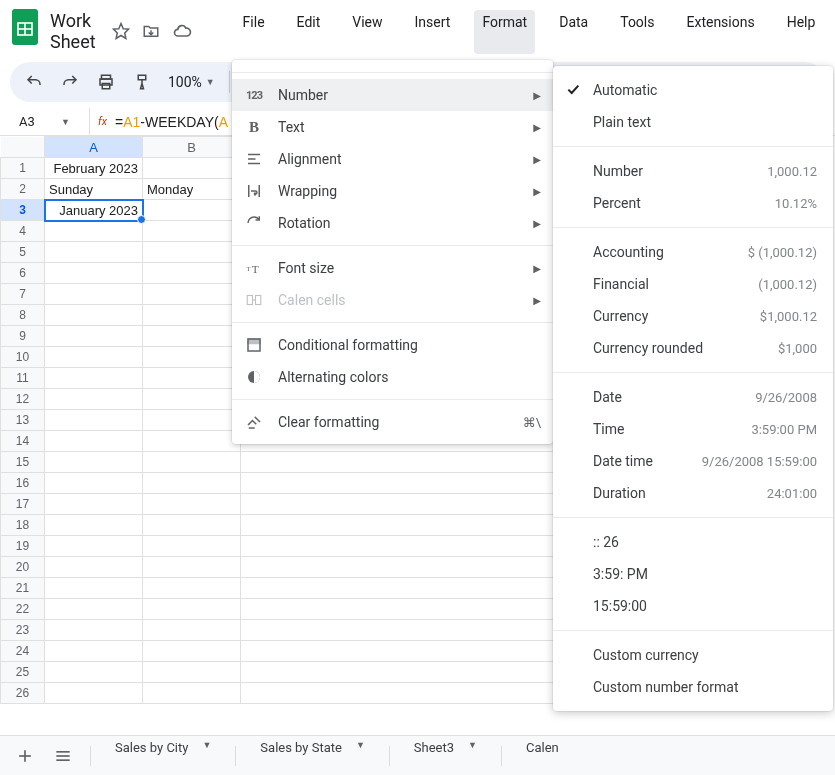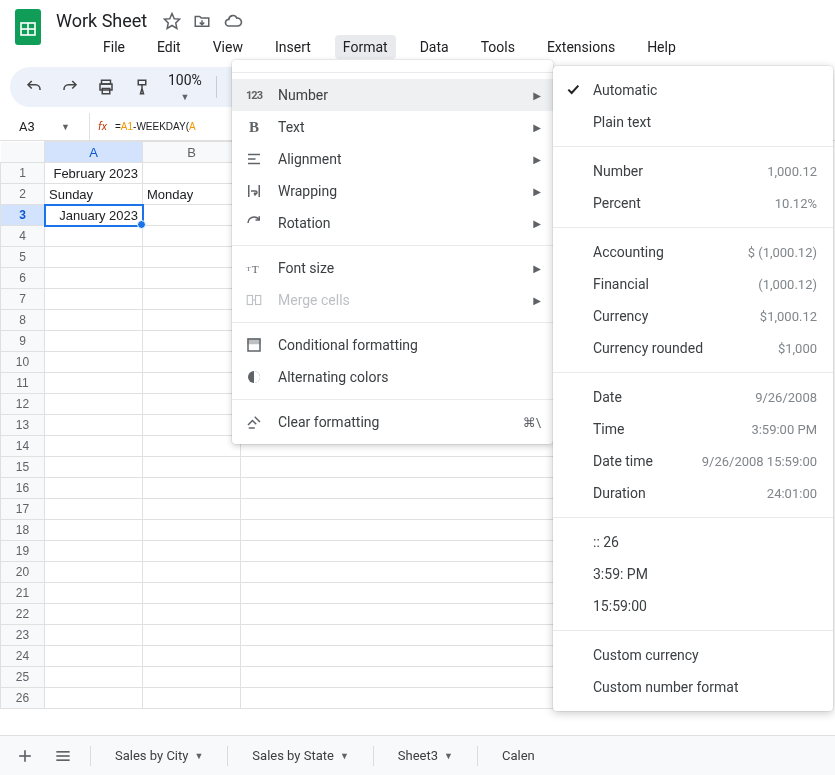--- a/index.html
+++ b/index.html
@@ -1,36 +1,36 @@
 <!DOCTYPE html>
 <html><head>
 <meta charset="utf-8">
 <style>
   * { box-sizing: border-box; margin: 0; padding: 0; }
   body { font-family: "Google Sans", Roboto, Arial, sans-serif; font-size: 14px; color: #202124; background: #fff; width: 835px; height: 775px; overflow: hidden; position: relative; }
   
   .header { display: flex; align-items: flex-start; padding: 8px 12px 0 12px; }
   .logo { width: 32px; height: 38px; display: flex; align-items: center; justify-content: center; margin-right: 8px; }
   .logo svg { width: 26px; height: 36px; }
-  .title-area { display: flex; flex-direction: column; }
+  .title-area { display: flex; flex-direction: row; }
   .title-row { display: flex; align-items: center; gap: 12px; }
   .doc-title { font-size: 18px; color: #202124; padding: 2px 4px; }
   .title-icon { color: #5f6368; display: flex; align-items: center; }
   .menubar { display: flex; gap: 16px; margin-top: 2px; font-size: 14px; color: #202124; margin-left: 43px;}
   .menu-item { padding: 4px 8px; border-radius: 4px; cursor: pointer; }
   .menu-item.active { background: #e8eaed; }
   
   .toolbar { display: flex; align-items: center; gap: 8px; margin: 8px 10px 0 10px; background: #edf2fa; border-radius: 24px; padding: 4px 10px; height: 40px; }
   .tb-btn { width: 28px; height: 28px; display: flex; align-items: center; justify-content: center; color: #444; border-radius: 4px; }
-  .zoom { display:flex; align-items:center; gap:4px; font-size: 14px; padding:0 4px;flex-direction:column;}
+  .zoom { display:flex; align-items:center; gap:4px; font-size: 14px; padding:0 4px;}
   
   .namebox-row { display: flex; align-items: center; border-bottom: 1px solid #e0e0e0; height: 28px; margin-top:6px;}
   .namebox { width: 90px; display:flex; align-items:center; justify-content:space-between; padding: 0 19px; border-right:1px solid #e0e0e0; font-size:13px; height:100%;}
   .fx { padding: 0 8px; color:#c2410c; font-style: italic; font-size:11px;}
-  .formula { font-size: 10px; font-family: Arial; }
+  .formula { font-size: 14px; font-family: Arial; }
   .formula .ref { color: #f29900; }
   
   .grid-wrap { position: relative; }
   table.sheet { border-collapse: collapse; table-layout: fixed; }
   table.sheet th, table.sheet td { border: 1px solid #e0e0e0; height: 21px; font-size: 13px; font-family: Arial; }
   table.sheet .corner { width: 44px; background:#f8f9fa; border-left:none; border-top:none;}
   table.sheet thead th { background: #f8f9fa; font-weight: normal; color:#5f6368; text-align:center; width: 98px;}
   table.sheet thead th.sel { background: #d3e3fd; color:#0b57d0;}
   table.sheet tbody th { background: #f8f9fa; font-weight: normal; color:#5f6368; text-align:center; width:44px; font-size:12px;}
   table.sheet tbody th.sel { background: #d3e3fd; color:#0b57d0; font-weight:bold;}
@@ -51,21 +51,21 @@
   
   .sub-menu { position: absolute; top: 66px; left: 553px; width: 280px; background:#fff; border-radius:4px; box-shadow: 0 2px 10px rgba(0,0,0,.22), 0 0 0 1px rgba(0,0,0,.05); padding: 8px 0; z-index: 11; max-height: 708px;}
   .sm-item { display:flex; align-items:center; height:32px; padding: 0 16px 0 40px; font-size:14px; color:#3c4043; cursor:pointer; position:relative; gap:10px;}
   .sm-item .check { position:absolute; left:12px; color:#202124;}
   .sm-item .ex { margin-left:auto; color:#80868b; font-size:13px;}
   .sm-sep { height:1px; background:#e8eaed; margin: 8px 0;}
   .sm-item.highlight { outline: 2px solid #e53935; outline-offset: -2px; background: #fdecea;}
   
   .bottom { position:absolute; bottom:0; left:0; right:0; height:40px; border-top:1px solid #e0e0e0; display:flex; align-items:center; padding: 0 10px; gap:8px; background:#f8f9fa;}
   .bt-btn { width:30px; height:30px; display:flex; align-items:center; justify-content:center; color:#5f6368;}
-  .tab { display:flex; align-items:center; padding: 0 12px; height:32px; gap:6px; font-size:13px; color:#3c4043; border-radius:4px;}
+  .tab { display:flex; align-items:flex-start; padding: 0 12px; height:32px; gap:14px; font-size:13px; color:#3c4043; border-radius:4px;}
   .tab .drop { font-size:9px; color:#5f6368;}
   .sep-v { width:1px; height:20px; background:#dadce0; margin:0 4px;}
   .sep-tb { width:1px; height:22px; background:#c7cdd1; margin:0 2px;}
 </style>
 </head>
 <body>
 
 <div class="header">
   <div class="logo">
     <svg viewBox="0 0 26 36">
@@ -382,21 +382,21 @@
       <span class="fm-arrow">▶</span>
     </div>
     <div class="fm-item disabled">
       <span class="fm-icon">
         <svg width="18" height="18" viewBox="0 0 24 24" stroke="currentColor" stroke-width="1.5" fill="none">
           <rect x="3" y="6" width="7" height="12"></rect>
           <rect x="14" y="6" width="7" height="12"></rect>
           <line x1="10" y1="12" x2="14" y2="12"></line>
         </svg>
       </span>
-      <span>Merge cells</span>
+      <span>Calen cells</span>
       <span class="fm-arrow">▶</span>
     </div>
     <div class="fm-sep"></div>
     <div class="fm-item">
       <span class="fm-icon">
         <svg width="18" height="18" viewBox="0 0 24 24" stroke="currentColor" stroke-width="2" fill="none">
           <rect x="4" y="4" width="16" height="16"></rect>
           <rect x="4" y="4" width="16" height="6" fill="currentColor" opacity=".4"></rect>
         </svg>
       </span>

